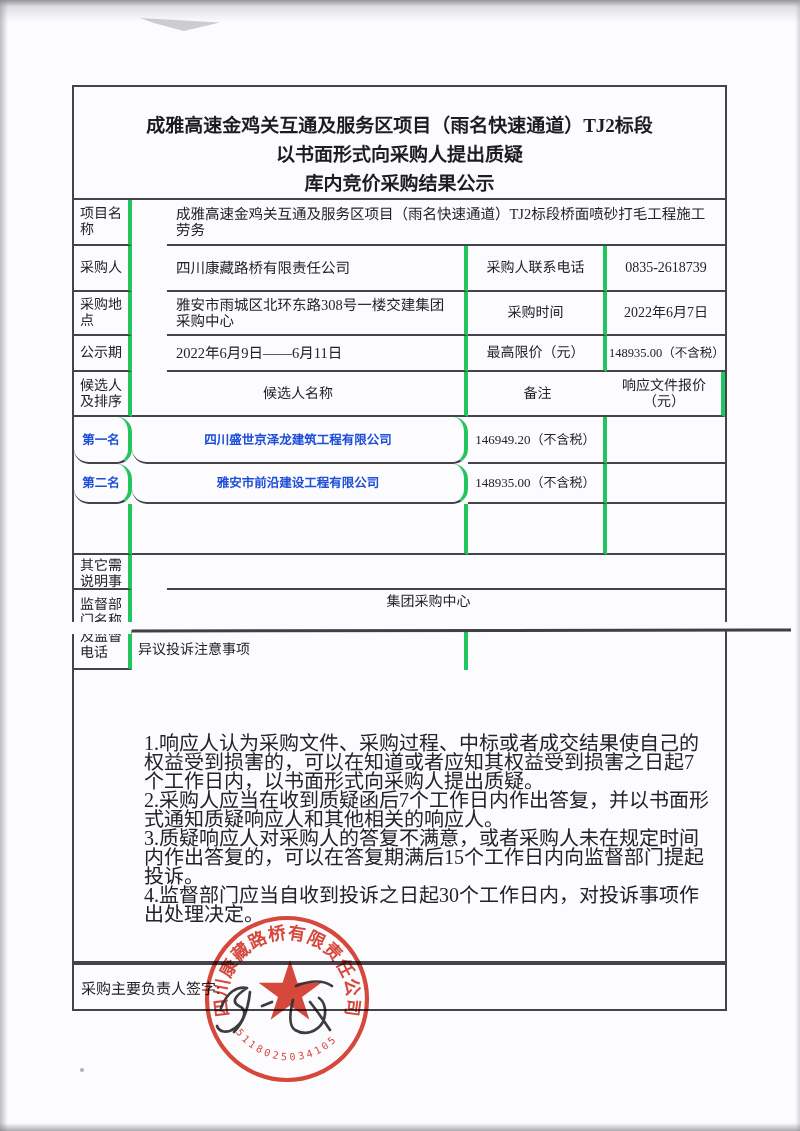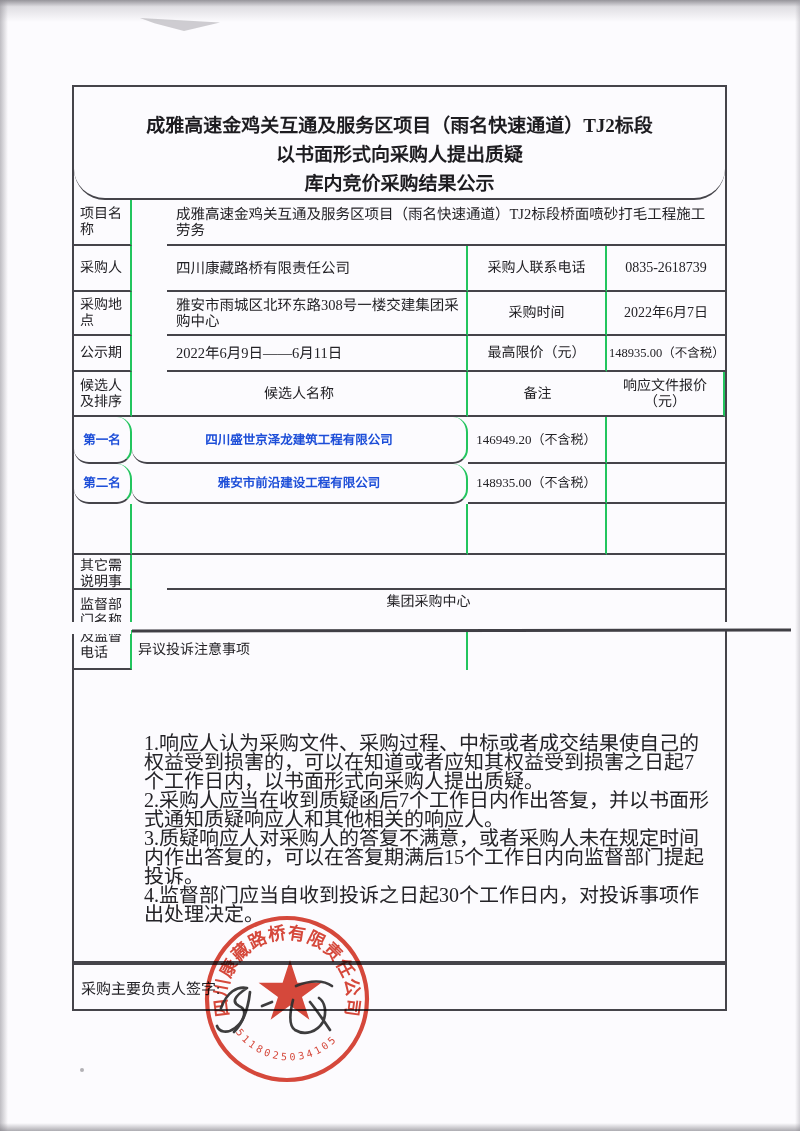--- a/index.html
+++ b/index.html
@@ -8,29 +8,29 @@
   .page{position:relative;width:800px;height:1131px;background:#fcfbfe;}
 
   
   .tbl{position:absolute;left:72px;top:85px;width:655px;height:878px;
        box-sizing:border-box;border:2px solid #45444a;z-index:1;
        display:grid;
        grid-template-columns:58px 336px 139px 118px;
        grid-template-rows:113px 46px 46px 44px 36px 45px 47px 40px 51px 35px 40px 40px 291px;}
   .cell{box-sizing:border-box;display:flex;align-items:center;
         font-size:14px;line-height:16px;overflow:hidden;}
-  .br{border-right:2px solid #22c55e;}
+  .br{border-right:4px solid #22c55e;}
   .bb{border-bottom:2px solid #45444a;}
   .lab{padding-left:6px;padding-right:2px;}
   .val{padding-left:9px;padding-right:6px;font-size:14.5px;margin-left:35px;}
   .ctr{justify-content:center;text-align:center;padding-left:2px;padding-right:2px;}
   .span3{grid-column:2/5;}
   .span4{grid-column:1/5;}
   .title-cell{flex-direction:column;justify-content:flex-start;padding-top:24px;
-        font-size:19px;font-weight:bold;line-height:29px;text-align:center;color:#1d1c20;border-radius:31px;}
+        font-size:19px;font-weight:bold;line-height:29px;text-align:center;color:#1d1c20;}
   .name-cell{font-family:"Liberation Sans","DejaVu Sans",sans-serif;
         font-weight:700;font-size:12.5px;color:#1d4ed8;border-radius:15px;}
   .price-cell{font-size:13px;}
   .maxprice{font-size:12.5px;line-height:15px;}
   .top-align{align-items:flex-start;padding-top:4px;}
   .clip2{align-items:flex-start;padding-top:3px;}
   .sup-label{grid-row:11/13;grid-column:1;}
   .objection-content{display:block;padding:64px 12px 0 12px;
         font-size:20px;line-height:19px;align-items:flex-start;border-radius:20px;}
   .objection-content div{margin:0;}

